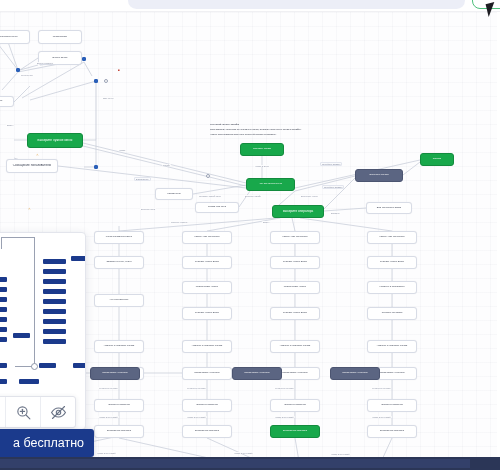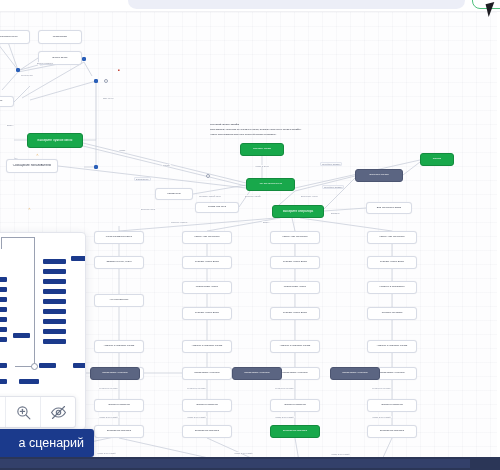--- a/index.html
+++ b/index.html
@@ -423,20 +423,20 @@
     <div class="tb-cell">
       <svg width="17" height="17" viewBox="0 0 24 24" fill="none" stroke="#6b7487" stroke-width="1.6">
         <path d="M2.2 12S6 5.6 12 5.6 21.8 12 21.8 12 18 18.4 12 18.4 2.2 12 2.2 12z"></path>
         <circle cx="12" cy="12" r="3.1"></circle>
         <line x1="3.5" y1="20.5" x2="20.5" y2="3.5" stroke-linecap="round"></line>
       </svg>
     </div>
   </div>
 
   <div id="cta">
-    <span class="cta-label">а сценарий</span>
+    <span class="cta-label">а бесплатно</span>
   </div>
 
   <div id="bottomstrip">
     <div class="inner"></div>
   </div>
 
 </div>
 
 </body></html>

